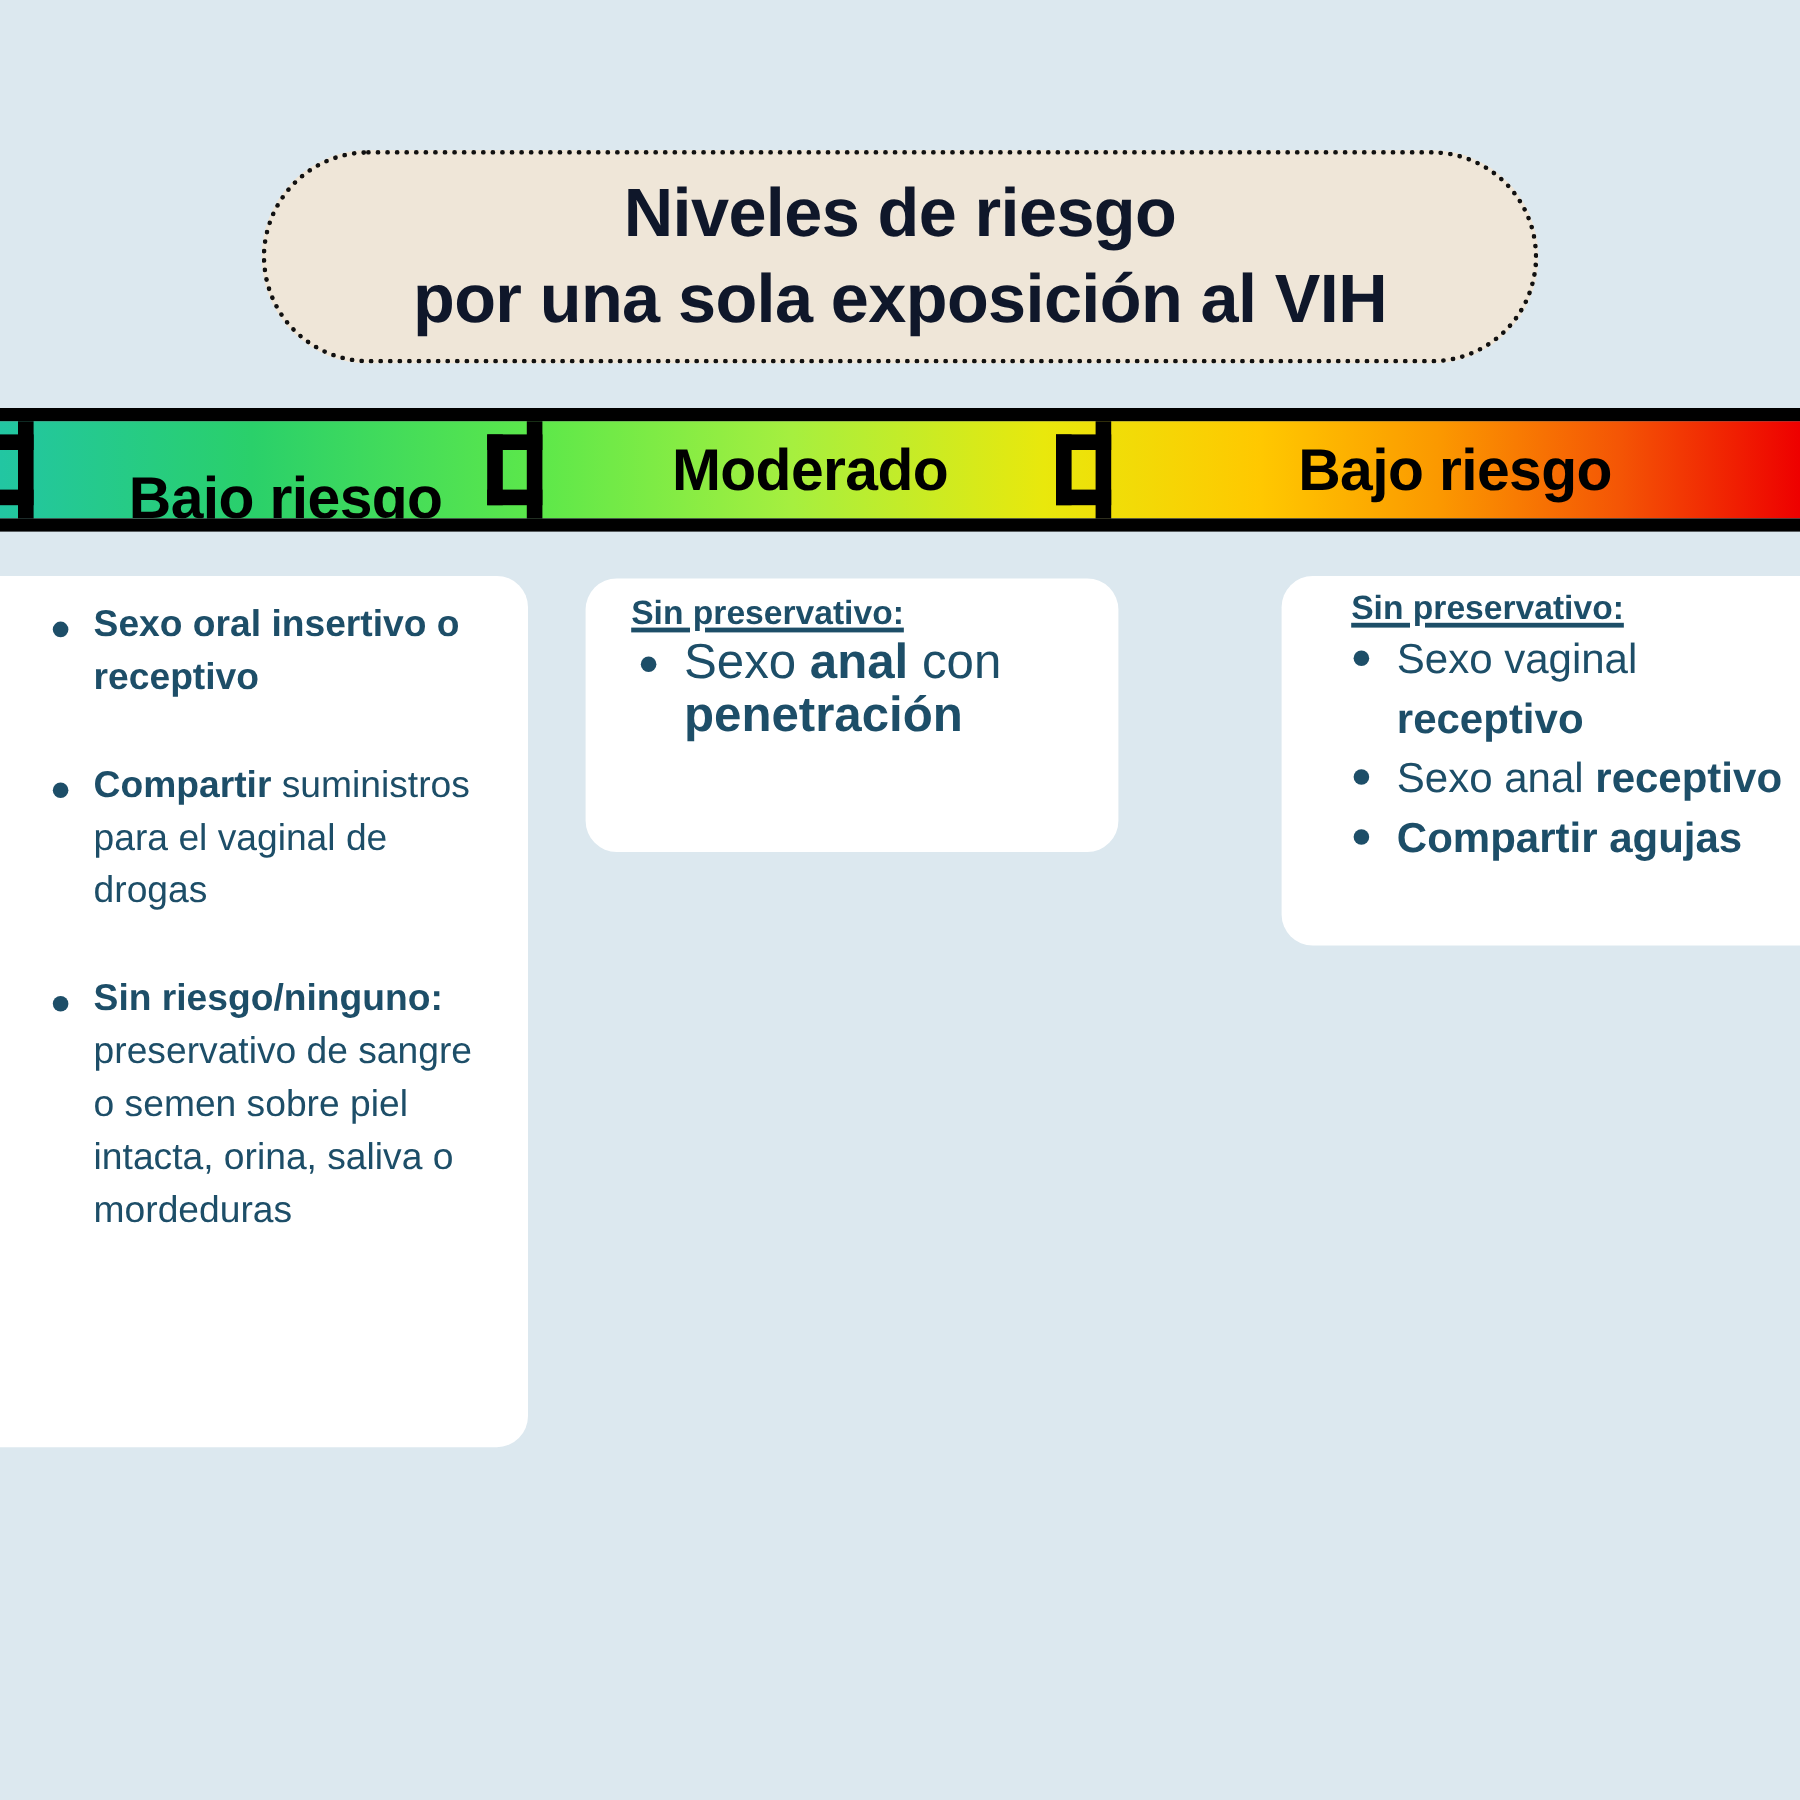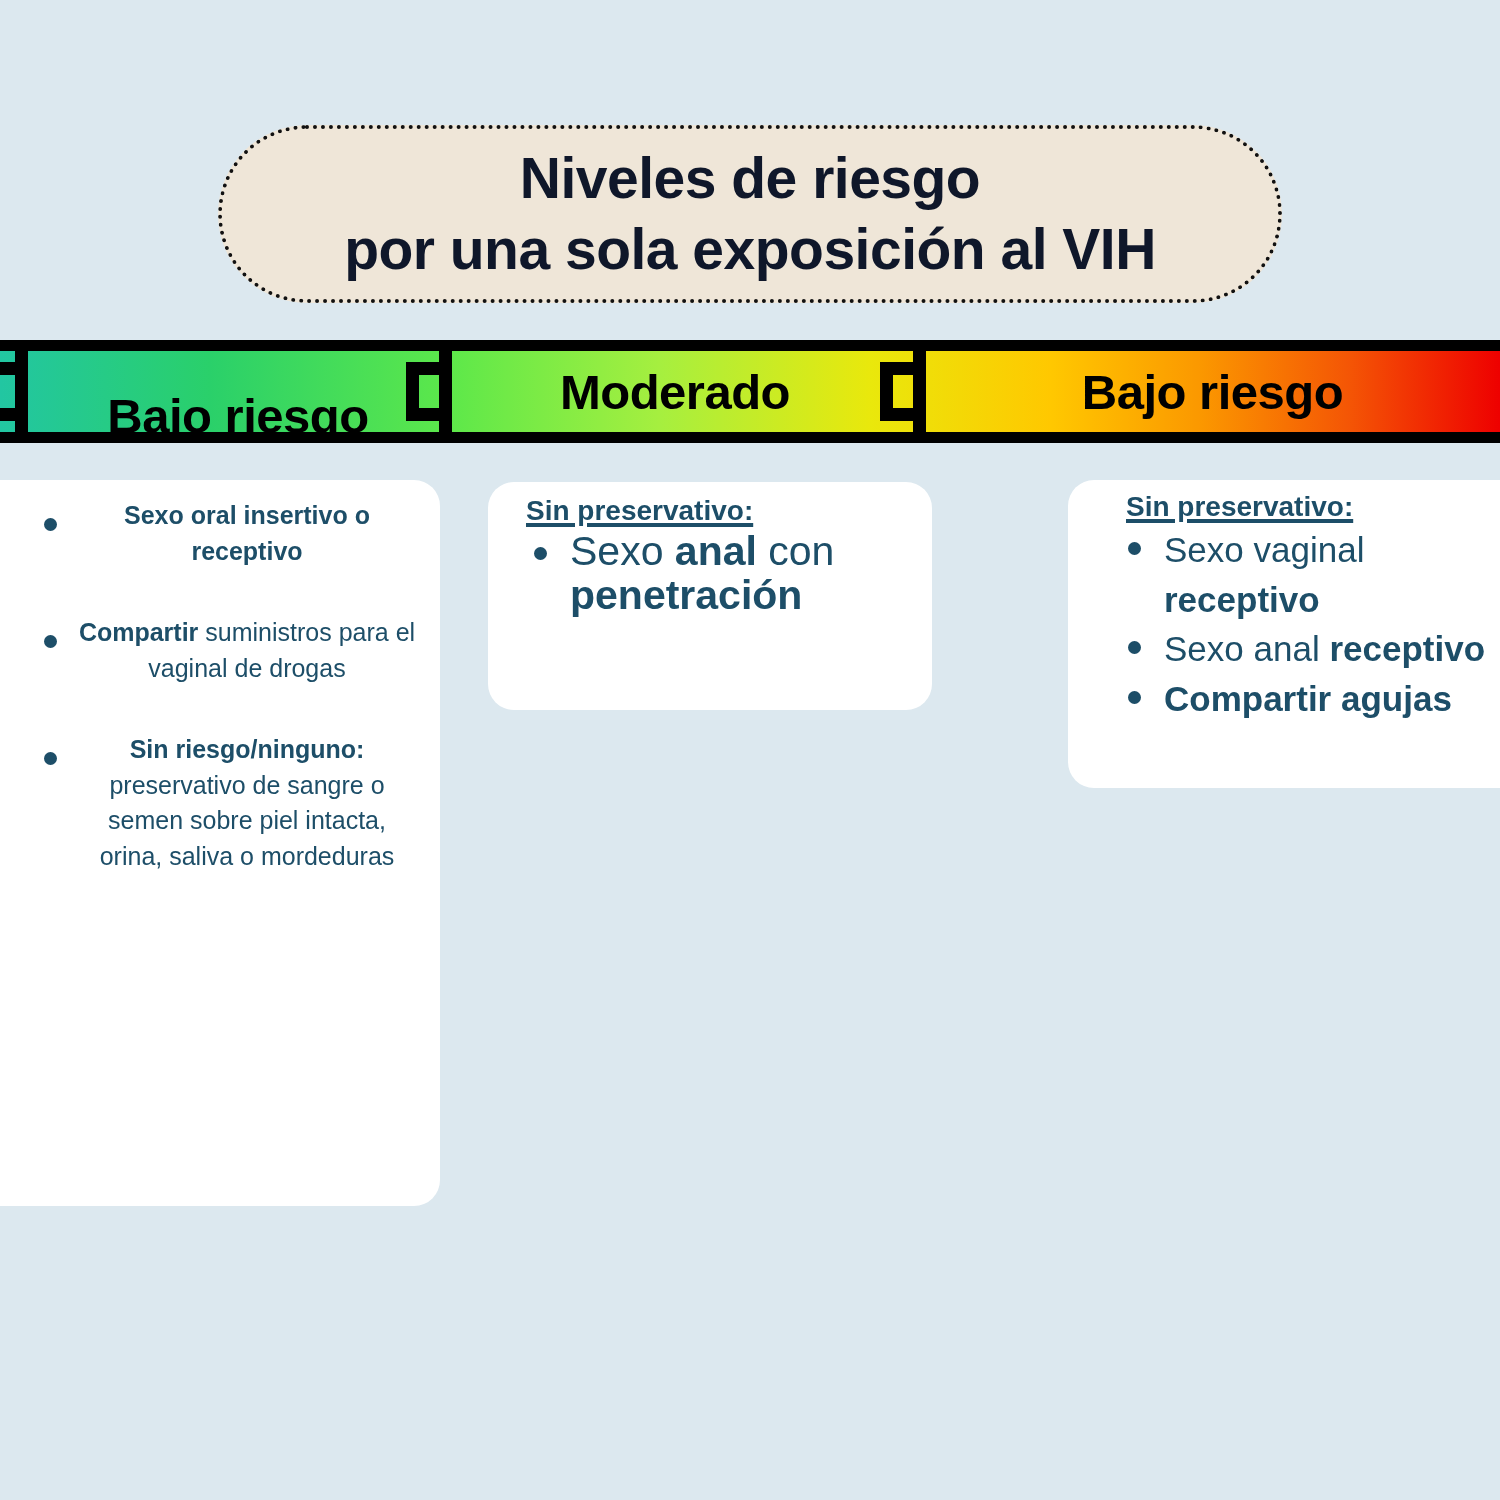--- a/index.html
+++ b/index.html
@@ -144,25 +144,24 @@
   }
   ul.bullets > li::before {
     content: "";
     position: absolute;
     background: #1d4e68;
     border-radius: 50%;
   }
 
   
   .card.left ul.bullets > li {
-    font-size: 25px;
+    font-size: 31px;
     line-height: 1.42;
     margin-bottom: 46px;
     padding-left: 54px;
-    text-align: center;
   }
   .card.left ul.bullets > li:last-child { margin-bottom: 0; }
   .card.left ul.bullets > li::before {
     width: 13px; height: 13px; left: 20px; top: 20px;
   }
 
   
   .card.middle .card-heading,
   .card.right .card-heading {
     font-size: 28px;

